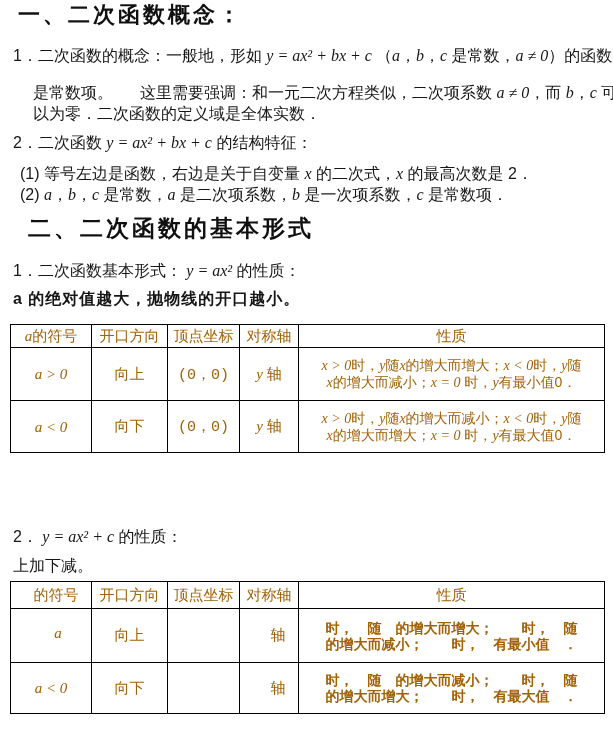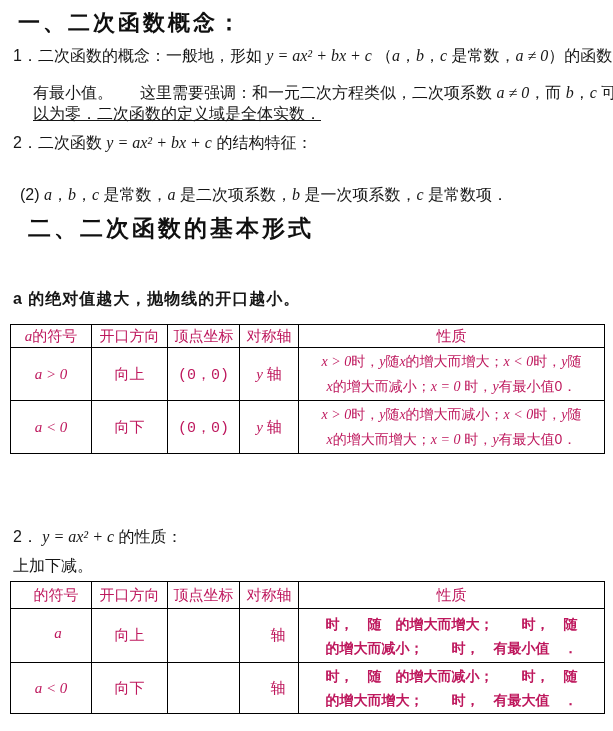--- a/index.html
+++ b/index.html
@@ -12,56 +12,58 @@
   .page { position:relative; width:613px; height:731px; background:#fff; overflow:hidden; }
   .abs { position:absolute; white-space:nowrap; }
   .h1 { font-size:22px; font-weight:bold; letter-spacing:3px; color:#101010; }
   .bt { font-size:16px; line-height:20px; }
   .bold { font-weight:bold; letter-spacing:1px; }
   .math { font-family:"Liberation Serif", serif; font-style:italic; }
   .frm  { font-family:Liberation Mono, monospace; }
   .gap { display:inline-block; width:27px; }
   table.t {
     position:absolute; border-collapse:collapse; table-layout:fixed;
-    width:594px; font-size:15px; color:#be185d;
+    width:594px; font-size:15px; color:#a16207;
   }
   table.t td {
     border:1px solid #000;
     text-align:center; vertical-align:middle;
     overflow:hidden;
   }
-  td.prop { font-size:14px; line-height:24px; padding:1px 15px; }
+  td.prop { font-size:14px; line-height:16px; padding:1px 15px; }
   td.prop div { text-align:center; white-space:nowrap; }
   .t2 td.prop { font-weight:bold;margin-left:40px; }
   td.axis-off { padding-left:18px; }
   td.sign-bottom { vertical-align:bottom; text-align:left; padding:0 0 6px 14px; }
   td.hdr-off { padding-left:10px; }
 </style>
 </head>
 <body>
 
 <div class="page">
 
-  <div class="abs h1" style="left:18px; top:8px;text-align:center;">一、二次函数概念：</div>
+  <div class="abs h1" style="left:18px; top:0;text-align:center;">一、二次函数概念：</div>
 
   <div class="abs bt" style="left:13px; top:46px;"><span>1．二次函数的概念：一般地，形如 </span><span class="math">y = ax² + bx + c </span><span>（</span><span class="math">a</span><span>，</span><span class="math">b</span><span>，</span><span class="math">c</span><span> 是常数，</span><span class="math">a ≠ 0</span><span>）的函数，叫做</span></div>
 
   <div class="abs bt" style="left:33px; top:83px;">
-    <span>有最小值。</span><span class="gap"></span><span><span>这里需要强调：和一元二次方程类似，二次项系数 </span><span class="math">a ≠ 0</span><span>，而 </span><span class="math">b</span><span>，</span><span class="math">c</span><span> 可</span></span>
+    <span>是常数项。</span><span class="gap"></span><span><span>这里需要强调：和一元二次方程类似，二次项系数 </span><span class="math">a ≠ 0</span><span>，而 </span><span class="math">b</span><span>，</span><span class="math">c</span><span> 可</span></span>
   </div>
 
-  <div class="abs bt" style="left:33px; top:104px;text-decoration:underline;">以为零．二次函数的定义域是全体实数．</div>
+  <div class="abs bt" style="left:33px; top:104px;">以为零．二次函数的定义域是全体实数．</div>
 
   <div class="abs bt" style="left:13px; top:133px;"><span>2．二次函数 </span><span class="math">y = ax² + bx + c</span><span> 的结构特征：</span></div>
 
+  <div class="abs bt" style="left:20px; top:164px;"><span>(1) 等号左边是函数，右边是关于自变量 </span><span class="math">x</span><span> 的二次式，</span><span class="math">x</span><span> 的最高次数是 2．</span></div>
 
   <div class="abs bt" style="left:20px; top:185px;text-align:center;"><span>(2) </span><span class="math">a</span><span>，</span><span class="math">b</span><span>，</span><span class="math">c</span><span> 是常数，</span><span class="math">a</span><span> 是二次项系数，</span><span class="math">b</span><span> 是一次项系数，</span><span class="math">c</span><span> 是常数项．</span></div>
 
   <div class="abs h1" style="left:28px; top:213px; font-size:23px;text-align:center;">二、二次函数的基本形式</div>
 
+  <div class="abs bt" style="left:13px; top:261px;"><span>1．二次函数基本形式： </span><span class="math">y = ax²</span><span> 的性质：</span></div>
 
   <div class="abs bt bold" style="left:13px; top:289px;">a 的绝对值越大，抛物线的开口越小。</div>
 
   <table class="t t1" style="left:10px; top:324px;">
     <colgroup>
       <col style="width:81px">
         <col style="width:76px">
         <col style="width:72px">
         <col style="width:59px">
         <col style="width:306px">

